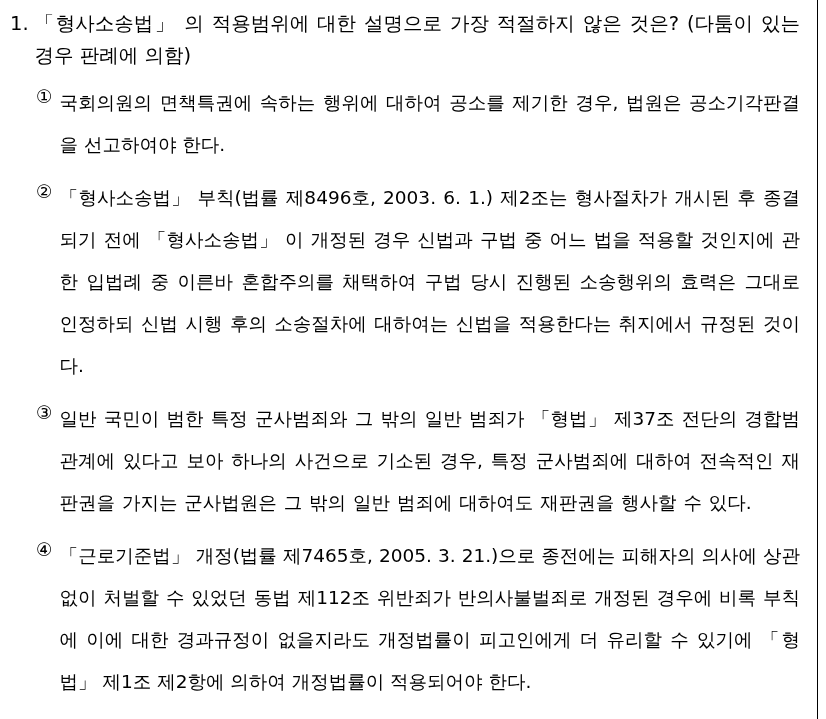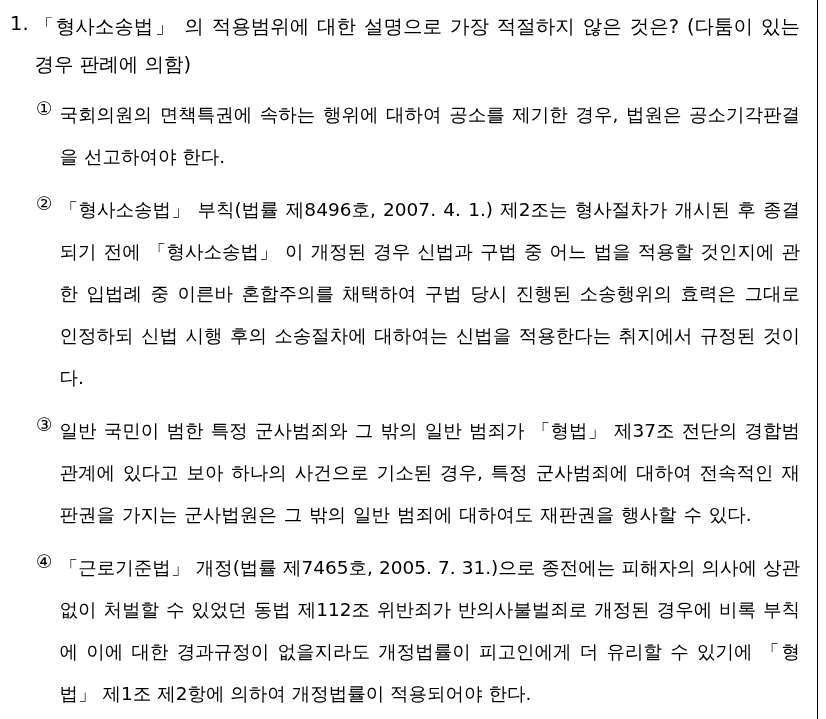--- a/index.html
+++ b/index.html
@@ -41,21 +41,21 @@
   .q-number {
     flex: 0 0 auto;
     font-size: 19.5px;
     line-height: 31px;
     padding-right: 6px;
     white-space: nowrap;
   }
   .q-text {
     flex: 1 1 auto;
     font-size: 19.5px;
-    line-height: 38px;
+    line-height: 32px;
     text-align: justify;
     text-justify: inter-character;
     word-break: break-all;
   }
   .choices {
     margin-top: 10px;
   }
   .choice {
     display: flex;
     align-items: flex-start;
@@ -100,28 +100,28 @@
 
     <div class="choices">
 
       <div class="choice">
         <span class="c-marker">①</span>
         <span class="c-text">국회의원의 면책특권에 속하는 행위에 대하여 공소를 제기한 경우, 법원은 공소기각판결을 선고하여야 한다.</span>
       </div>
 
       <div class="choice">
         <span class="c-marker">②</span>
-        <span class="c-text tight">「형사소송법」 부칙(법률 제8496호, 2007. 4. 1.) 제2조는 형사절차가 개시된 후 종결되기 전에 「형사소송법」 이 개정된 경우 신법과 구법 중 어느 법을 적용할 것인지에 관한 입법례 중 이른바 혼합주의를 채택하여 구법 당시 진행된 소송행위의 효력은 그대로 인정하되 신법 시행 후의 소송절차에 대하여는 신법을 적용한다는 취지에서 규정된 것이다.</span>
+        <span class="c-text tight">「형사소송법」 부칙(법률 제8496호, 2003. 6. 1.) 제2조는 형사절차가 개시된 후 종결되기 전에 「형사소송법」 이 개정된 경우 신법과 구법 중 어느 법을 적용할 것인지에 관한 입법례 중 이른바 혼합주의를 채택하여 구법 당시 진행된 소송행위의 효력은 그대로 인정하되 신법 시행 후의 소송절차에 대하여는 신법을 적용한다는 취지에서 규정된 것이다.</span>
       </div>
 
       <div class="choice">
         <span class="c-marker">③</span>
         <span class="c-text tight">일반 국민이 범한 특정 군사범죄와 그 밖의 일반 범죄가 「형법」 제37조 전단의 경합범 관계에 있다고 보아 하나의 사건으로 기소된 경우, 특정 군사범죄에 대하여 전속적인 재판권을 가지는 군사법원은 그 밖의 일반 범죄에 대하여도 재판권을 행사할 수 있다.</span>
       </div>
 
       <div class="choice">
         <span class="c-marker">④</span>
-        <span class="c-text">「근로기준법」 개정(법률 제7465호, 2005. 7. 31.)으로 종전에는 피해자의 의사에 상관없이 처벌할 수 있었던 동법 제112조 위반죄가 반의사불벌죄로 개정된 경우에 비록 부칙에 이에 대한 경과규정이 없을지라도 개정법률이 피고인에게 더 유리할 수 있기에 「형법」 제1조 제2항에 의하여 개정법률이 적용되어야 한다.</span>
+        <span class="c-text">「근로기준법」 개정(법률 제7465호, 2005. 3. 21.)으로 종전에는 피해자의 의사에 상관없이 처벌할 수 있었던 동법 제112조 위반죄가 반의사불벌죄로 개정된 경우에 비록 부칙에 이에 대한 경과규정이 없을지라도 개정법률이 피고인에게 더 유리할 수 있기에 「형법」 제1조 제2항에 의하여 개정법률이 적용되어야 한다.</span>
       </div>
 
     </div>
   </div>
 </div>
 
 </body></html>

